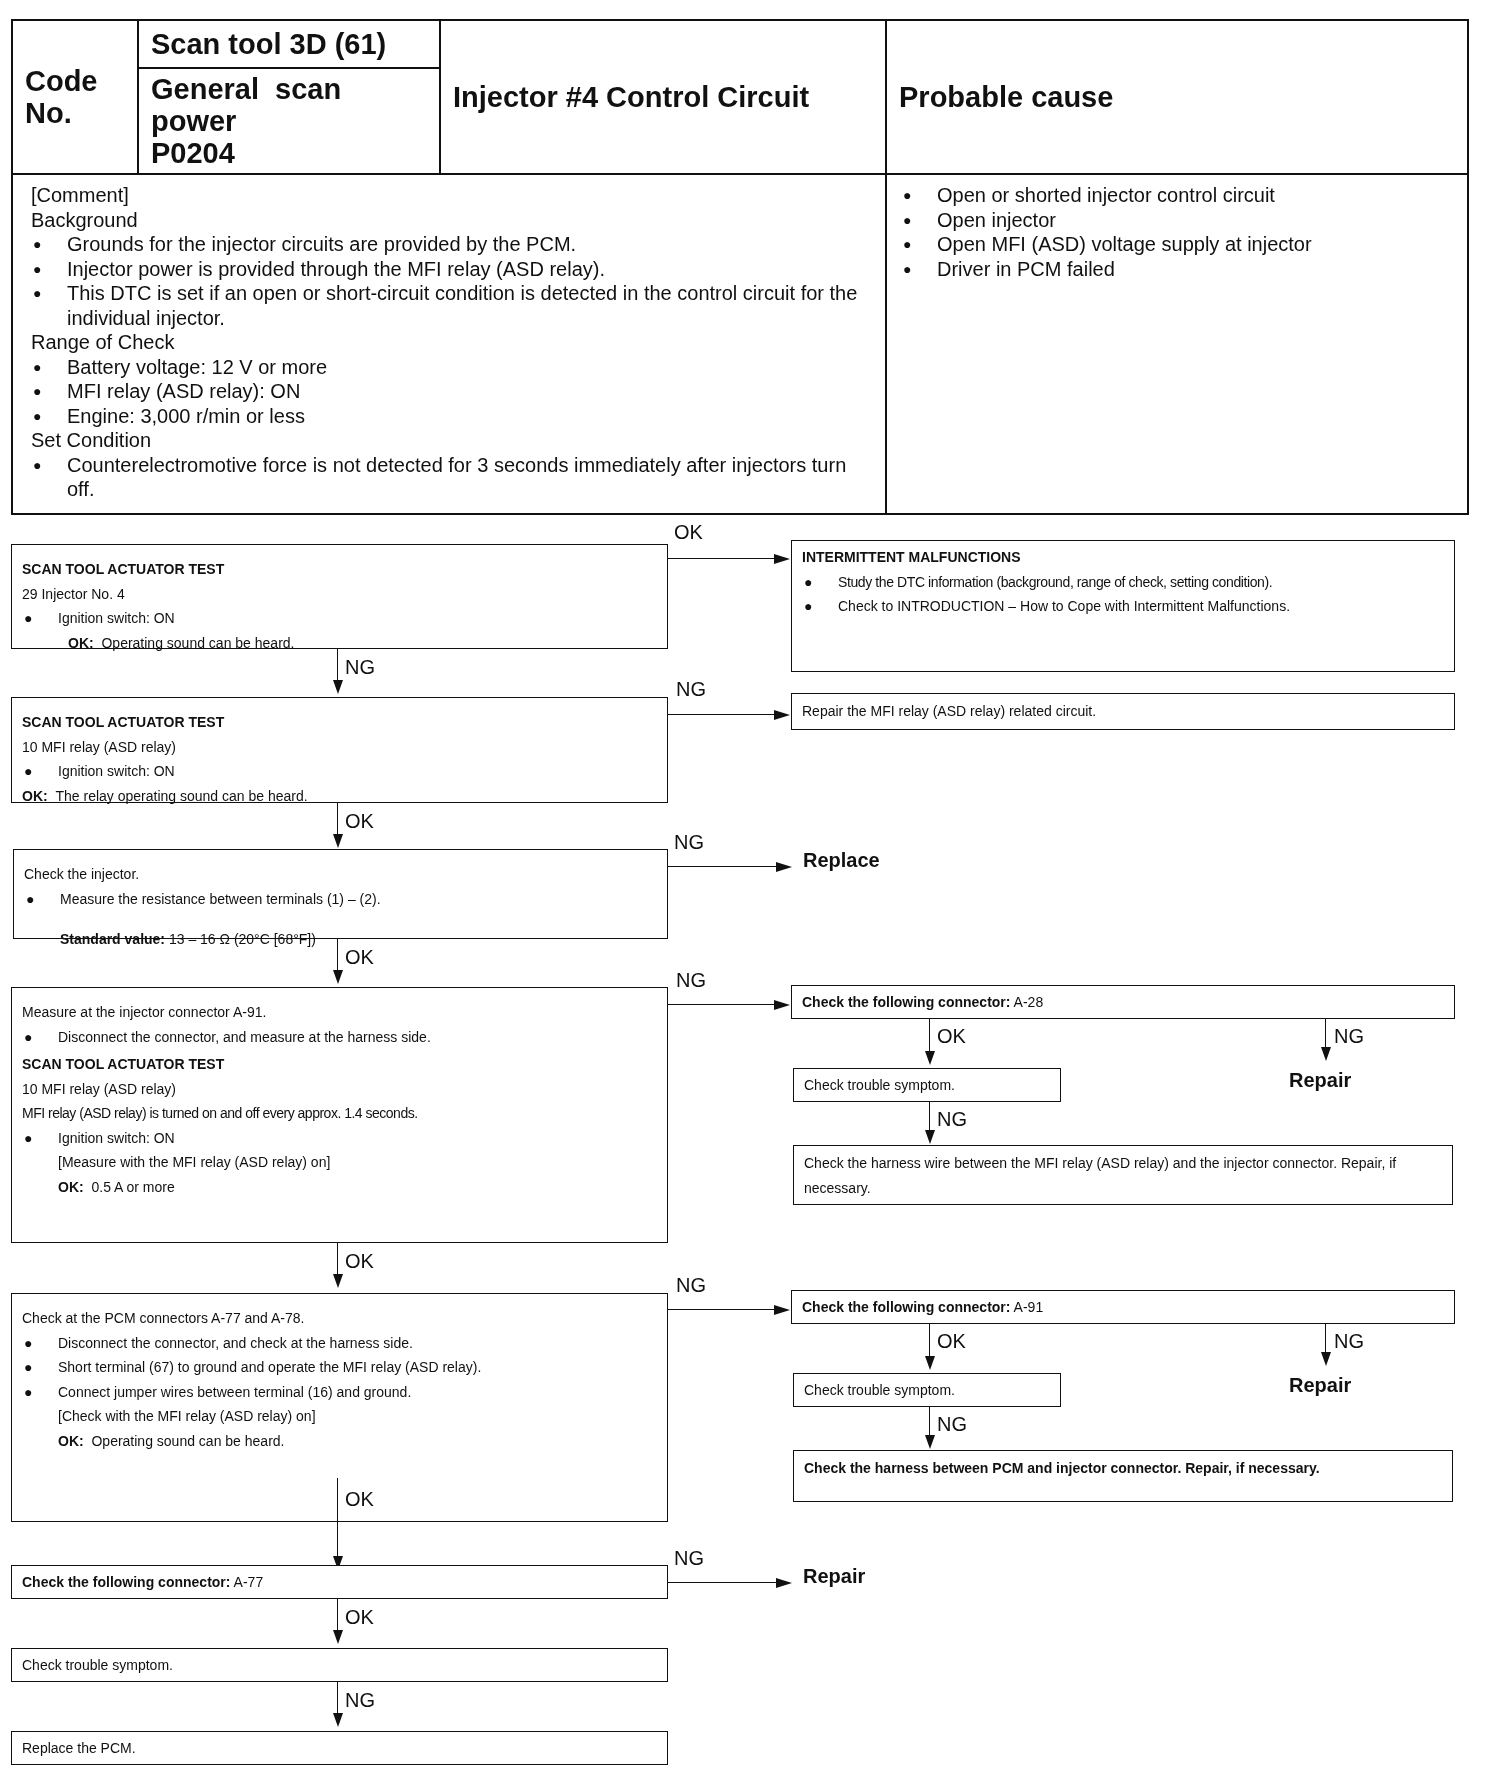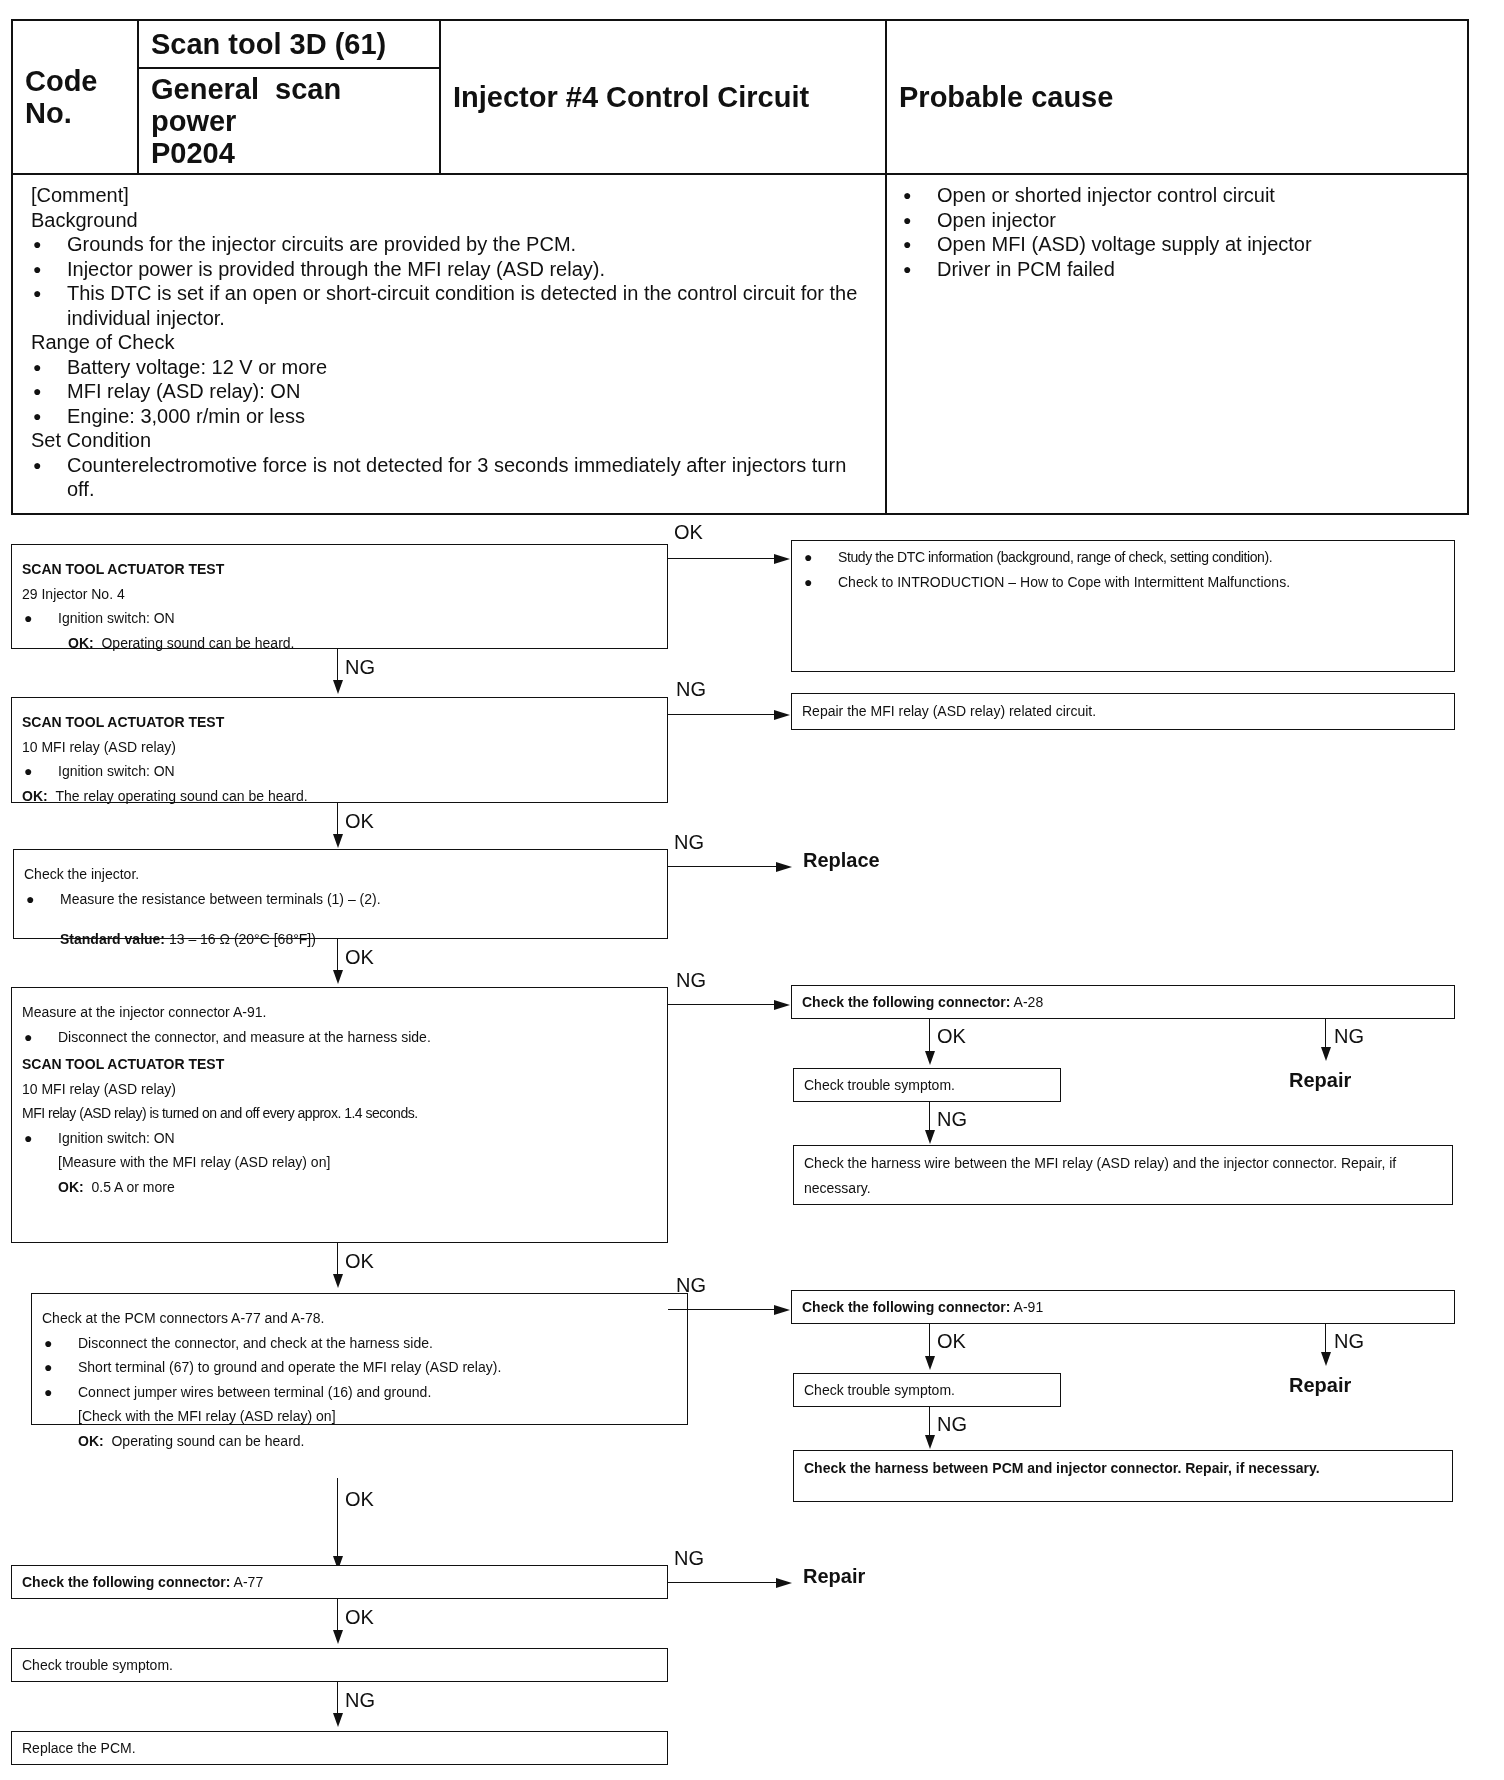--- a/index.html
+++ b/index.html
@@ -76,20 +76,21 @@
   <span class="b" style="display:block">SCAN TOOL ACTUATOR TEST</span>
   <span style="display:block">29  Injector No. 4</span>
   <span class="bl">Ignition switch: ON</span>
   <span class="ind2"><span class="b">OK:</span>&nbsp;&nbsp;<span>Operating sound can be heard.</span></span>
 </div>
 <div class="lbl" style="left:674px;top:521px;">OK</div>
 <div class="hline" style="left:668px;top:558px;width:108px;"></div>
 <div class="ahead-r" style="left:774px;top:554px;"></div>
 
 <div class="box" style="left:791px;top:540px;width:664px;height:132px;padding-top:4px;">
+  <span class="b" style="display:block">INTERMITTENT MALFUNCTIONS</span>
   <span class="bl" style="letter-spacing:-0.4px">Study the DTC information (background, range of check, setting condition).</span>
   <span class="bl">Check to INTRODUCTION – How to Cope with Intermittent Malfunctions.</span>
 </div>
 
 <div class="vline" style="left:337px;top:649px;height:33px;"></div>
 <div class="ahead-d" style="left:333px;top:680px;"></div>
 <div class="lbl" style="left:345px;top:656px;">NG</div>
 
 <div class="box" style="left:11px;top:697px;width:657px;height:106px;">
   <span class="b" style="display:block">SCAN TOOL ACTUATOR TEST</span>
@@ -148,21 +149,21 @@
 <div class="box" style="left:793px;top:1068px;width:268px;height:34px;padding-top:4px;">Check trouble symptom.</div>
 <div class="vline" style="left:929px;top:1102px;height:30px;"></div>
 <div class="ahead-d" style="left:925px;top:1130px;"></div>
 <div class="lbl" style="left:937px;top:1108px;">NG</div>
 <div class="box" style="left:793px;top:1145px;width:660px;height:60px;padding-top:5px;">Check the harness wire between the MFI relay (ASD relay) and the injector connector. Repair, if necessary.</div>
 
 <div class="vline" style="left:337px;top:1243px;height:33px;"></div>
 <div class="ahead-d" style="left:333px;top:1274px;"></div>
 <div class="lbl" style="left:345px;top:1250px;">OK</div>
 
-<div class="box" style="left:11px;top:1293px;width:657px;height:132px;margin-left:20px;">
+<div class="box" style="left:11px;top:1293px;width:657px;height:229px;">
   <span style="display:block">Check at the PCM connectors A-77 and A-78.</span>
   <span class="bl">Disconnect the connector, and check at the harness side.</span>
   <span class="bl">Short terminal (67) to ground and operate the MFI relay (ASD relay).</span>
   <span class="bl">Connect jumper wires between terminal (16) and ground.</span>
   <span class="ind">[Check with the MFI relay (ASD relay) on]</span>
   <span class="ind"><span class="b">OK:</span>&nbsp;&nbsp;<span>Operating sound can be heard.</span></span>
 </div>
 <div class="lbl" style="left:676px;top:1274px;">NG</div>
 <div class="hline" style="left:668px;top:1309px;width:108px;"></div>
 <div class="ahead-r" style="left:774px;top:1305px;"></div>

